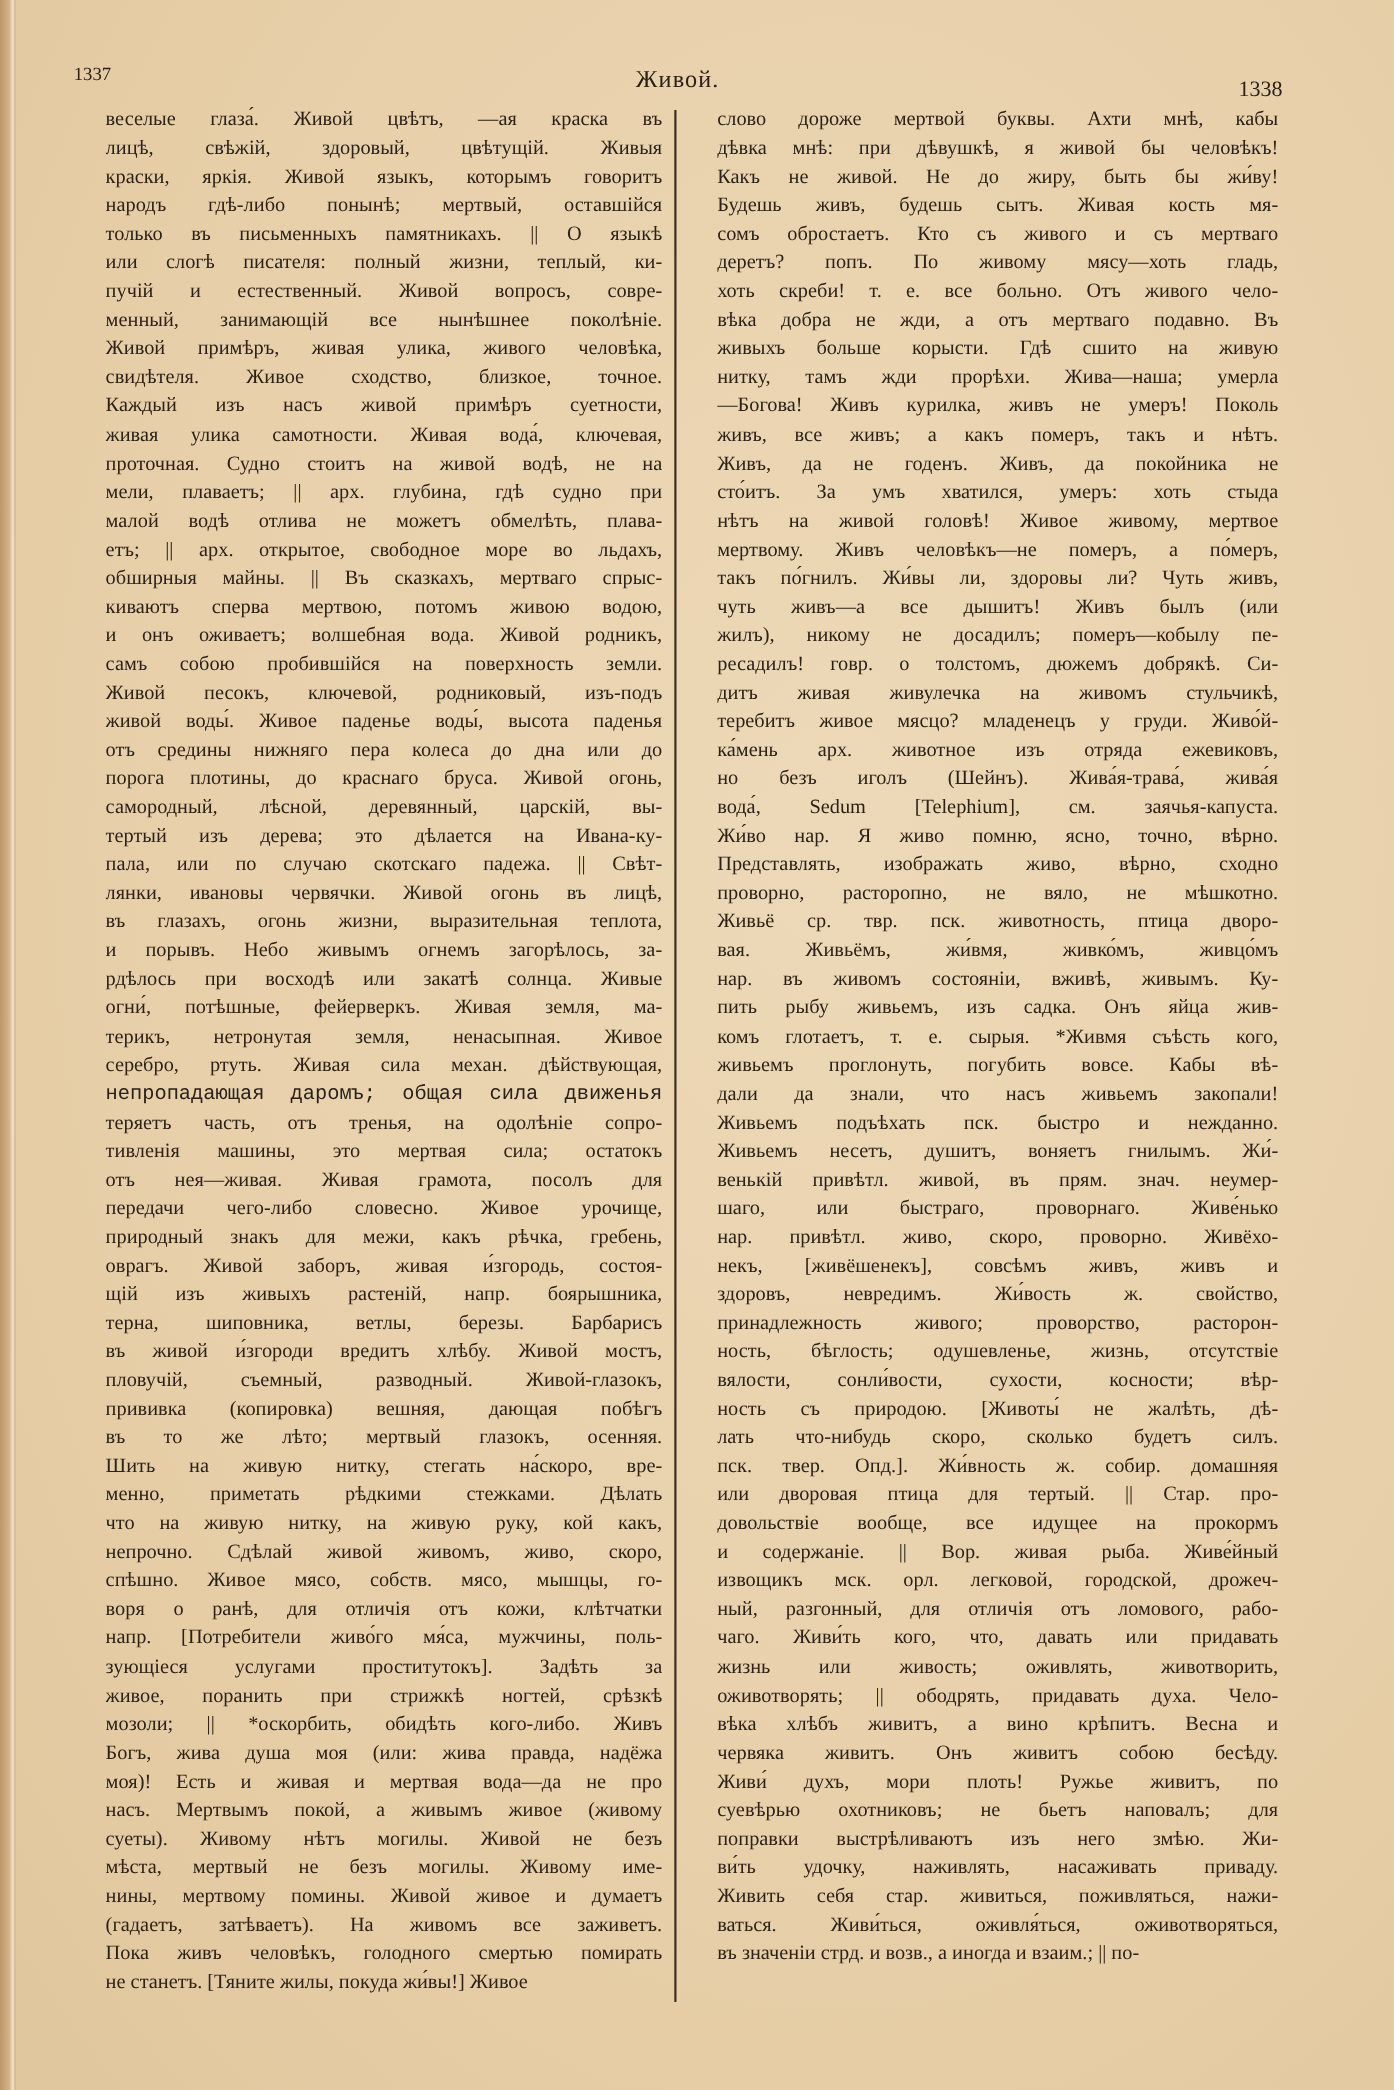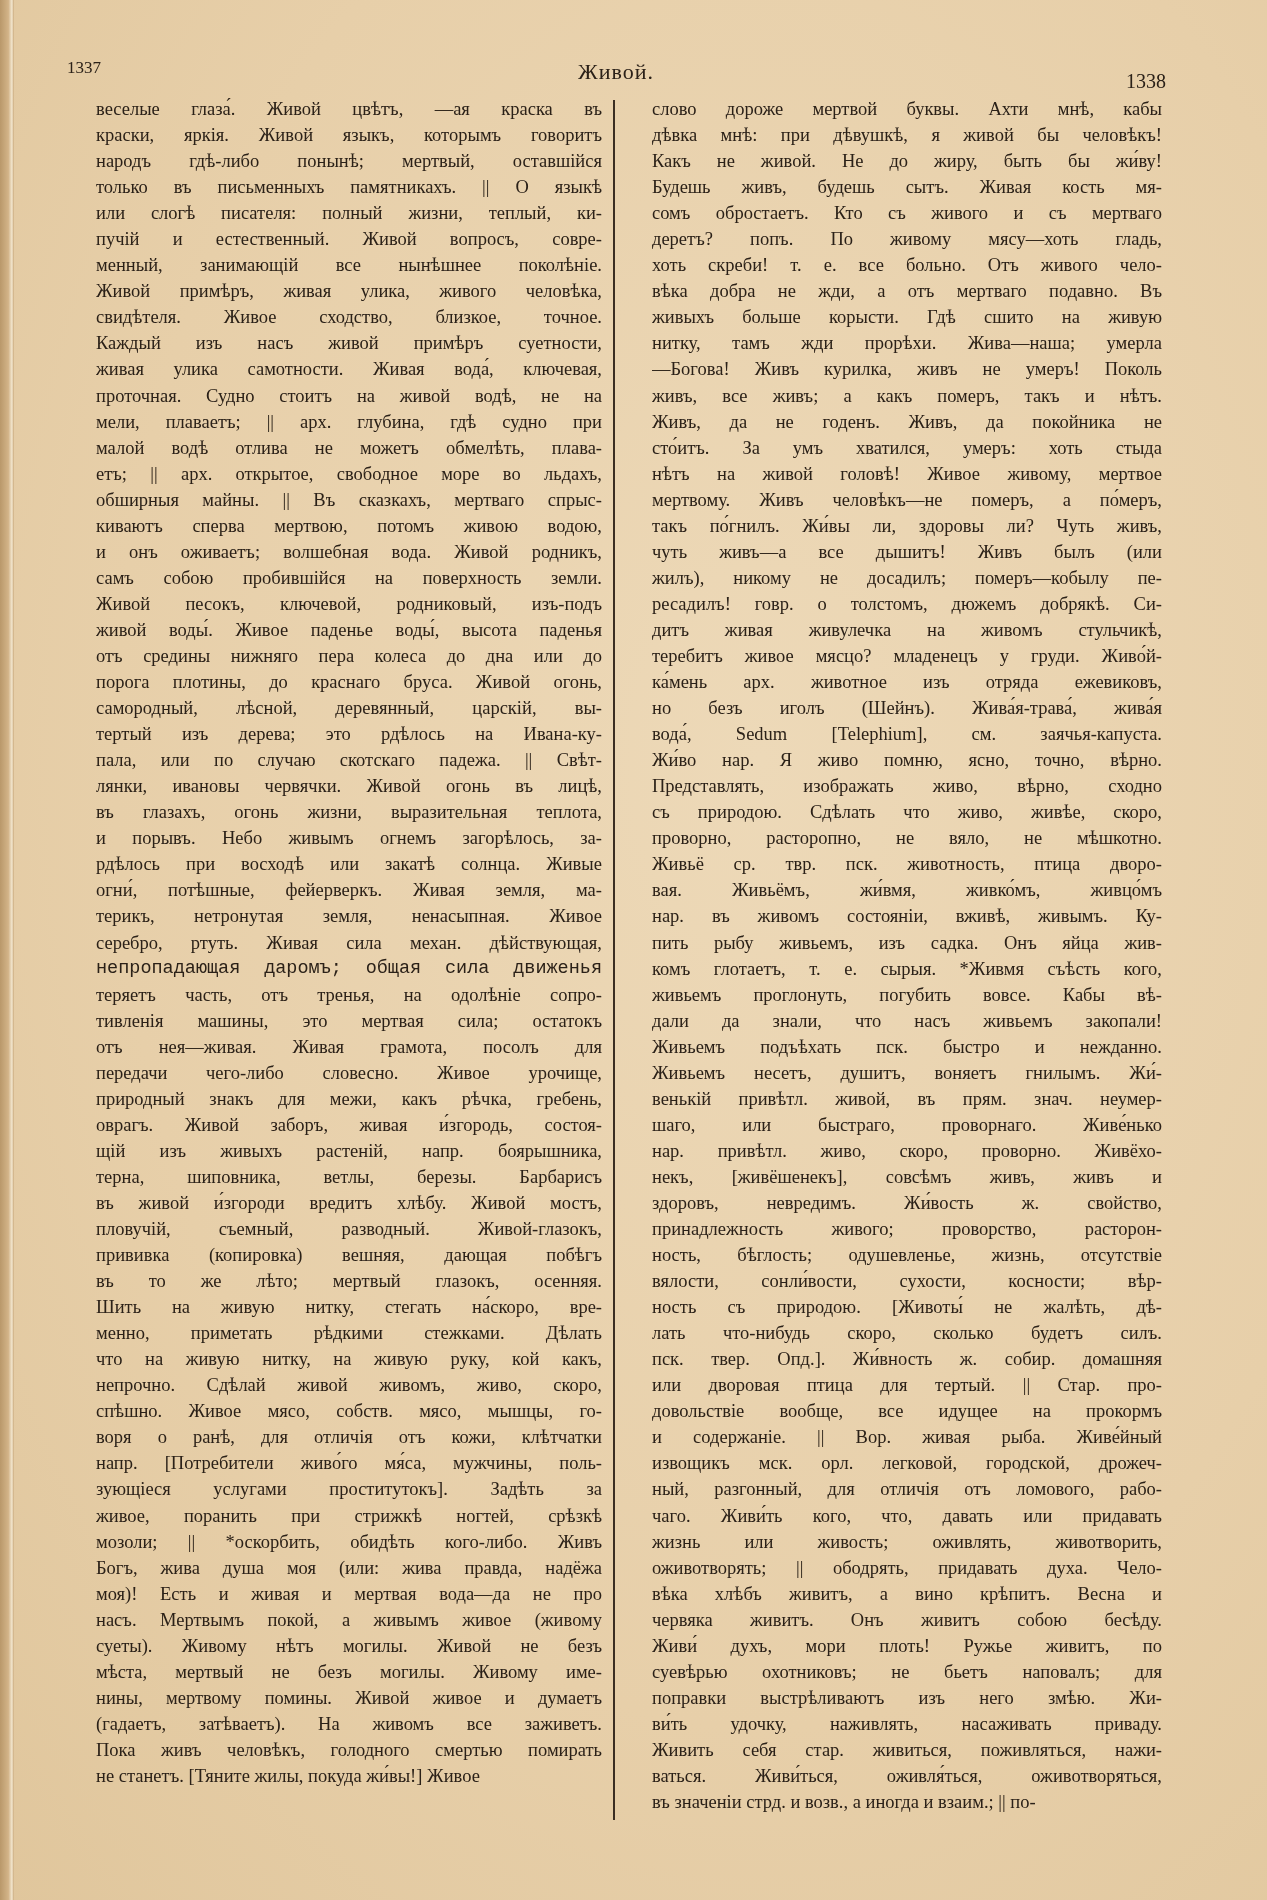--- a/index.html
+++ b/index.html
@@ -39,20 +39,21 @@
 <div class="header">
   <span class="pnum-left">1337</span>
   <span class="running-head">Живой.</span>
   <span class="pnum-right">1338</span>
 </div>
 
 <div class="divider"></div>
 
 <div class="col col-left" id="col-left">
     <div class="line" style="height: 26.0606px; line-height: 26.0606px;">веселые глаза́. Живой цвѣтъ, —ая краска въ</div>
+    <div class="line" style="height: 26.0606px; line-height: 26.0606px;">лицѣ, свѣжій, здоровый, цвѣтущій. Живыя</div>
     <div class="line" style="height: 26.0606px; line-height: 26.0606px;">краски, яркія. Живой языкъ, которымъ говоритъ</div>
     <div class="line" style="height: 26.0606px; line-height: 26.0606px;">народъ гдѣ-либо понынѣ; мертвый, оставшійся</div>
     <div class="line" style="height: 26.0606px; line-height: 26.0606px;">только въ письменныхъ памятникахъ. || О языкѣ</div>
     <div class="line" style="height: 26.0606px; line-height: 26.0606px;">или слогѣ писателя: полный жизни, теплый, ки-</div>
     <div class="line" style="height: 26.0606px; line-height: 26.0606px;">пучій и естественный. Живой вопросъ, совре-</div>
     <div class="line" style="height: 26.0606px; line-height: 26.0606px;">менный, занимающій все нынѣшнее поколѣніе.</div>
     <div class="line" style="height: 26.0606px; line-height: 26.0606px;">Живой примѣръ, живая улика, живого человѣка,</div>
     <div class="line" style="height: 26.0606px; line-height: 26.0606px;">свидѣтеля. Живое сходство, близкое, точное.</div>
     <div class="line" style="height: 26.0606px; line-height: 26.0606px;">Каждый изъ насъ живой примѣръ суетности,</div>
     <div class="line" style="height: 26.0606px; line-height: 26.0606px;">живая улика самотности. Живая вода́, ключевая,</div>
@@ -62,21 +63,21 @@
     <div class="line" style="height: 26.0606px; line-height: 26.0606px;">етъ; || арх. открытое, свободное море во льдахъ,</div>
     <div class="line" style="height: 26.0606px; line-height: 26.0606px;">обширныя майны. || Въ сказкахъ, мертваго спрыс-</div>
     <div class="line" style="height: 26.0606px; line-height: 26.0606px;">киваютъ сперва мертвою, потомъ живою водою,</div>
     <div class="line" style="height: 26.0606px; line-height: 26.0606px;">и онъ оживаетъ; волшебная вода. Живой родникъ,</div>
     <div class="line" style="height: 26.0606px; line-height: 26.0606px;">самъ собою пробившійся на поверхность земли.</div>
     <div class="line" style="height: 26.0606px; line-height: 26.0606px;">Живой песокъ, ключевой, родниковый, изъ-подъ</div>
     <div class="line" style="height: 26.0606px; line-height: 26.0606px;">живой воды́. Живое паденье воды́, высота паденья</div>
     <div class="line" style="height: 26.0606px; line-height: 26.0606px;">отъ средины нижняго пера колеса до дна или до</div>
     <div class="line" style="height: 26.0606px; line-height: 26.0606px;">порога плотины, до краснаго бруса. Живой огонь,</div>
     <div class="line" style="height: 26.0606px; line-height: 26.0606px;">самородный, лѣсной, деревянный, царскій, вы-</div>
-    <div class="line" style="height: 26.0606px; line-height: 26.0606px;">тертый изъ дерева; это рдѣлось на Ивана-ку-</div>
+    <div class="line" style="height: 26.0606px; line-height: 26.0606px;">тертый изъ дерева; это дѣлается на Ивана-ку-</div>
     <div class="line" style="height: 26.0606px; line-height: 26.0606px;">пала, или по случаю скотскаго падежа. || Свѣт-</div>
     <div class="line" style="height: 26.0606px; line-height: 26.0606px;">лянки, ивановы червячки. Живой огонь въ лицѣ,</div>
     <div class="line" style="height: 26.0606px; line-height: 26.0606px;">въ глазахъ, огонь жизни, выразительная теплота,</div>
     <div class="line" style="height: 26.0606px; line-height: 26.0606px;">и порывъ. Небо живымъ огнемъ загорѣлось, за-</div>
     <div class="line" style="height: 26.0606px; line-height: 26.0606px;">рдѣлось при восходѣ или закатѣ солнца. Живые</div>
     <div class="line" style="height: 26.0606px; line-height: 26.0606px;">огни́, потѣшные, фейерверкъ. Живая земля, ма-</div>
     <div class="line" style="height: 26.0606px; line-height: 26.0606px;">терикъ, нетронутая земля, ненасыпная. Живое</div>
     <div class="line" style="height: 26.0606px; line-height: 26.0606px;">серебро, ртуть. Живая сила механ. дѣйствующая,</div>
     <div class="line" style="height: 26.0606px; line-height: 26.0606px; font-family: Liberation Mono, monospace;">непропадающая даромъ; общая сила движенья</div>
     <div class="line" style="height: 26.0606px; line-height: 26.0606px;">теряетъ часть, отъ тренья, на одолѣніе сопро-</div>
@@ -132,21 +133,20 @@
     <div class="line" style="height: 26.0606px; line-height: 26.0606px;">чуть живъ—а все дышитъ! Живъ былъ (или</div>
     <div class="line" style="height: 26.0606px; line-height: 26.0606px;">жилъ), никому не досадилъ; померъ—кобылу пе-</div>
     <div class="line" style="height: 26.0606px; line-height: 26.0606px;">ресадилъ! говр. о толстомъ, дюжемъ добрякѣ. Си-</div>
     <div class="line" style="height: 26.0606px; line-height: 26.0606px;">дитъ живая живулечка на живомъ стульчикѣ,</div>
     <div class="line" style="height: 26.0606px; line-height: 26.0606px;">теребитъ живое мясцо? младенецъ у груди. Живо́й-</div>
     <div class="line" style="height: 26.0606px; line-height: 26.0606px;">ка́мень арх. животное изъ отряда ежевиковъ,</div>
     <div class="line" style="height: 26.0606px; line-height: 26.0606px;">но безъ иголъ (Шейнъ). Жива́я-трава́, жива́я</div>
     <div class="line" style="height: 26.0606px; line-height: 26.0606px;">вода́, Sedum [Telephium], см. заячья-капуста.</div>
     <div class="line" style="height: 26.0606px; line-height: 26.0606px;">Жи́во нар. Я живо помню, ясно, точно, вѣрно.</div>
     <div class="line" style="height: 26.0606px; line-height: 26.0606px;">Представлять, изображать живо, вѣрно, сходно</div>
-    <div class="line" style="height: 26.0606px; line-height: 26.0606px;">съ природою. Сдѣлать что живо, живѣе, скоро,</div>
     <div class="line" style="height: 26.0606px; line-height: 26.0606px;">проворно, расторопно, не вяло, не мѣшкотно.</div>
     <div class="line" style="height: 26.0606px; line-height: 26.0606px;">Живьё ср. твр. пск. животность, птица дворо-</div>
     <div class="line" style="height: 26.0606px; line-height: 26.0606px;">вая. Живьёмъ, жи́вмя, живко́мъ, живцо́мъ</div>
     <div class="line" style="height: 26.0606px; line-height: 26.0606px;">нар. въ живомъ состояніи, вживѣ, живымъ. Ку-</div>
     <div class="line" style="height: 26.0606px; line-height: 26.0606px;">пить рыбу живьемъ, изъ садка. Онъ яйца жив-</div>
     <div class="line" style="height: 26.0606px; line-height: 26.0606px;">комъ глотаетъ, т. е. сырыя. *Живмя съѣсть кого,</div>
     <div class="line" style="height: 26.0606px; line-height: 26.0606px;">живьемъ проглонуть, погубить вовсе. Кабы вѣ-</div>
     <div class="line" style="height: 26.0606px; line-height: 26.0606px;">дали да знали, что насъ живьемъ закопали!</div>
     <div class="line" style="height: 26.0606px; line-height: 26.0606px;">Живьемъ подъѣхать пск. быстро и нежданно.</div>
     <div class="line" style="height: 26.0606px; line-height: 26.0606px;">Живьемъ несетъ, душитъ, воняетъ гнилымъ. Жи́-</div>

